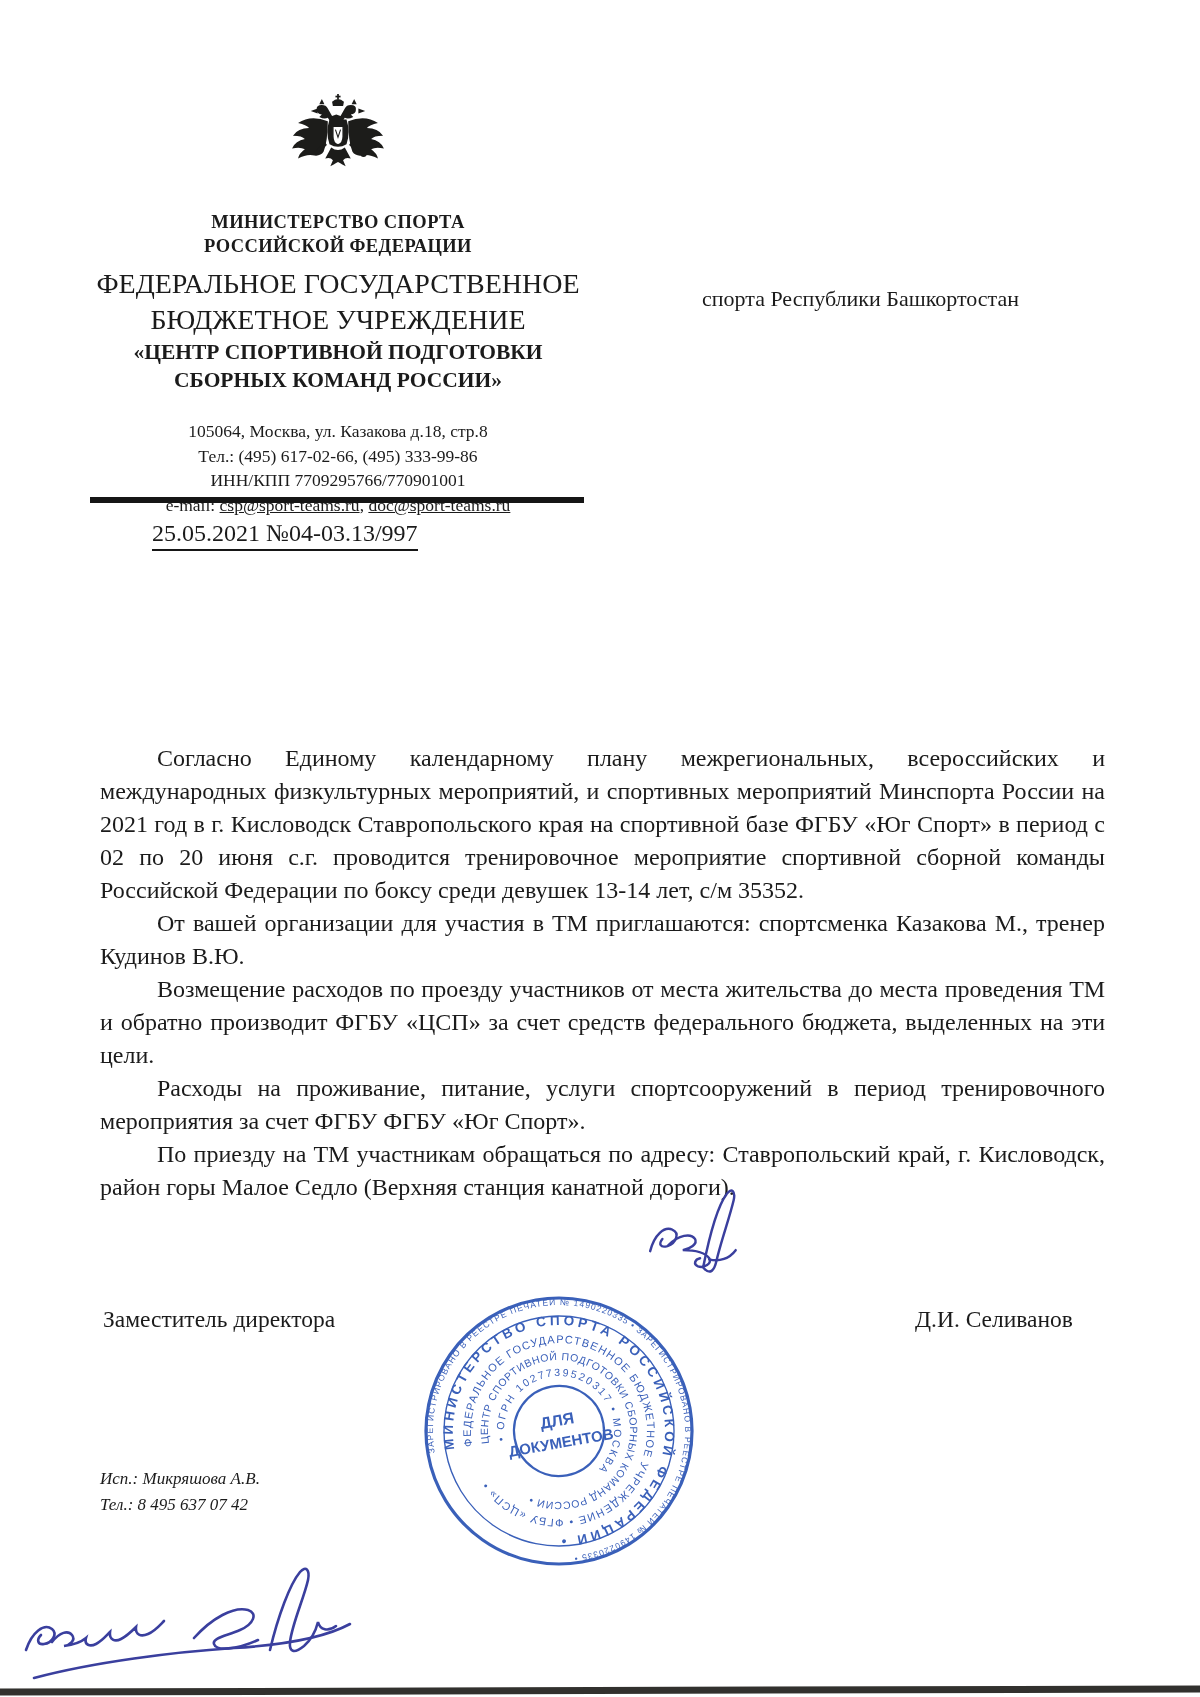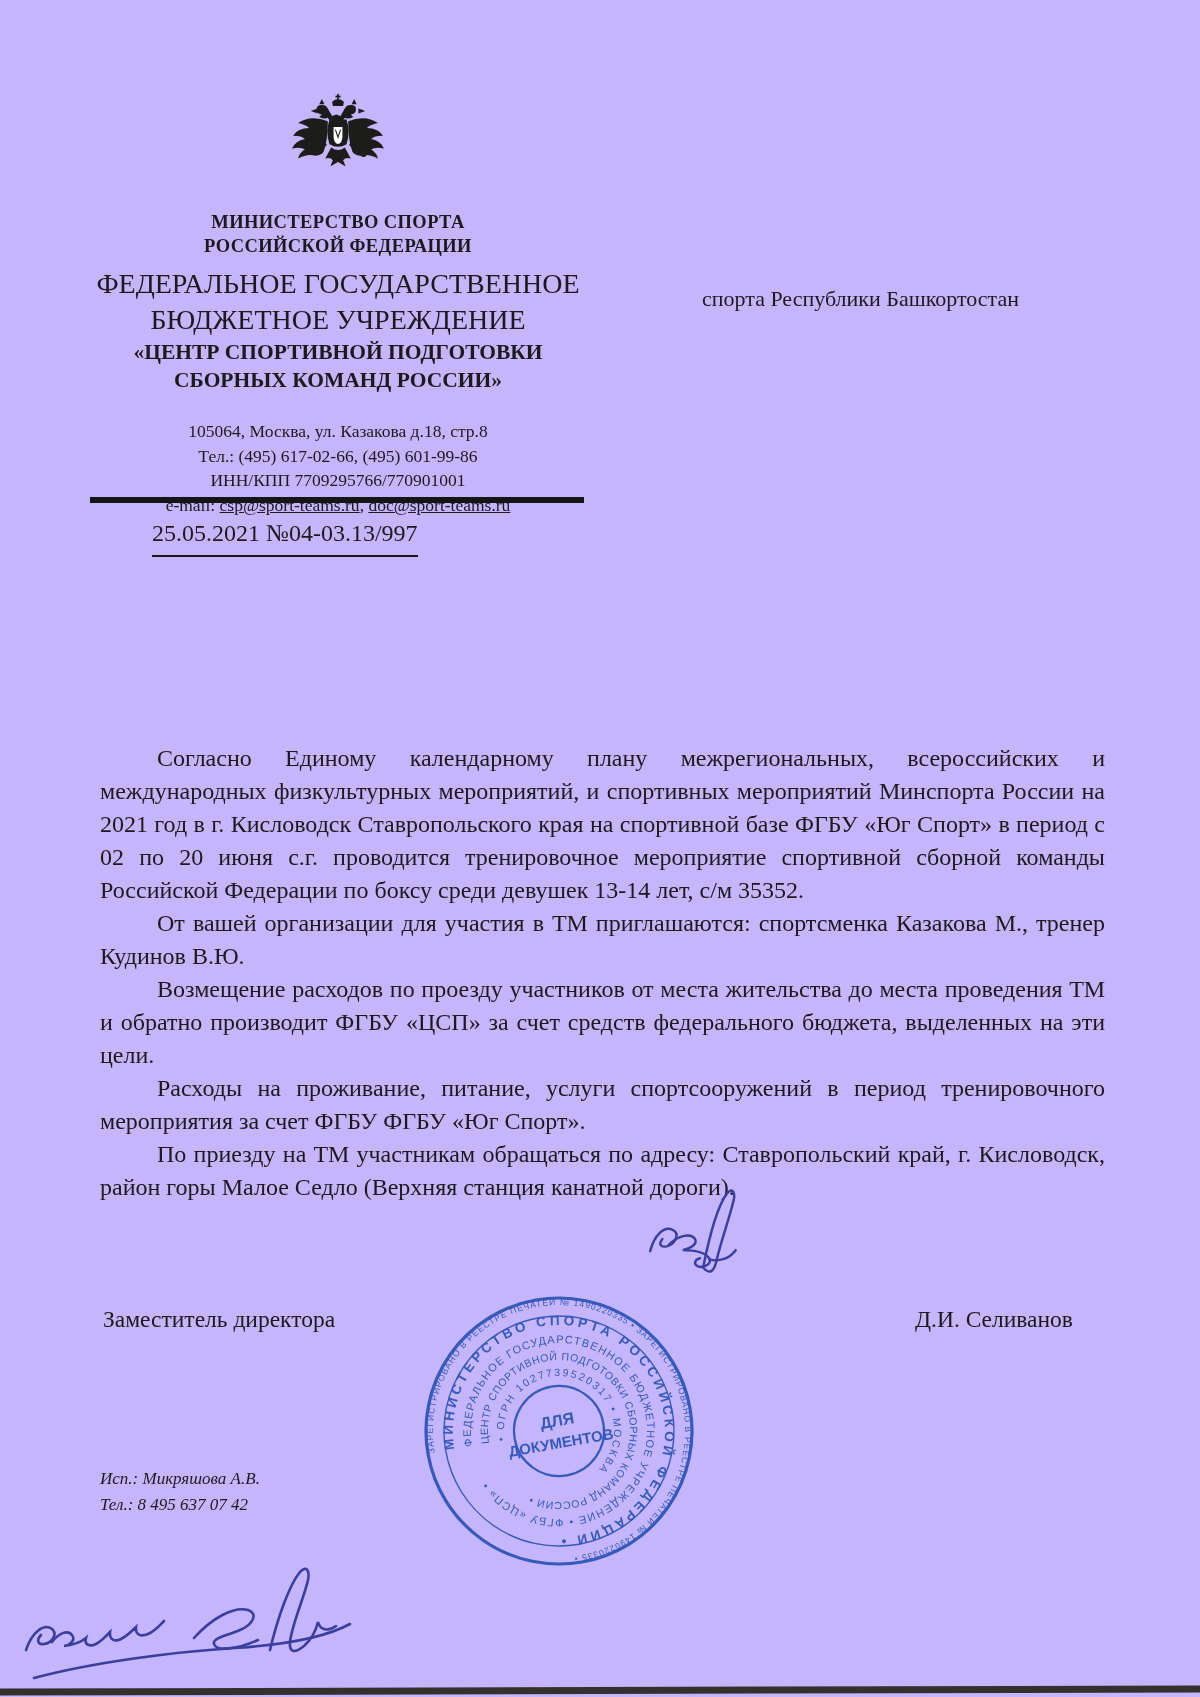--- a/index.html
+++ b/index.html
@@ -1,19 +1,19 @@
 <!DOCTYPE html>
 <html><head>
 <meta charset="utf-8">
 <style>
   * { margin:0; padding:0; box-sizing:border-box; }
   html,body { background:#e9e9e9; }
   .page {
     position:relative; width:1200px; height:1697px; margin:0 auto;
-    background:#c4b5fd; overflow:hidden;
+    background:#ffffff; overflow:hidden;
     font-family:"Liberation Serif", serif; color:#1b1b1b;
   }
   
   .letterhead-left {
     position:absolute; left:88px; top:88px; width:500px; text-align:center;
   }
   .eagle { display:block; margin:0 auto; width:102px; height:114px; }
   .ministry { margin-top:8px; font-weight:bold; font-size:18.5px; line-height:1.3; letter-spacing:.4px; }
   .org-type { margin-top:8px; font-size:28px; line-height:1.3; }
   .org-name { font-weight:bold; font-size:21.5px; line-height:1.3; }
@@ -25,21 +25,21 @@
     text-align:center; font-size:22px; line-height:1.55;
   }
   
   .double-rule {
     position:absolute; left:90px; top:497px; width:494px; height:3px;
     border-top:4px solid #151515; border-bottom:2px solid #151515;
   }
   .refline {
     position:absolute; left:152px; top:520px; font-size:24px;
   }
-  .refline span { border-bottom:2px solid #161616; padding-bottom:9px; }
+  .refline span { border-bottom:2px solid #161616; padding-bottom:3px; }
   
   .body-text {
     position:absolute; left:100px; top:742px; width:1005px;
     font-size:24px; line-height:33px; text-align:justify;
   }
   .body-text p { margin:0; text-indent:57px; }
   
   .sig-title { position:absolute; left:103px; top:1306px; font-size:23.5px; }
   .sig-name  { position:absolute; left:915px; top:1306px; font-size:23.5px; }
   .stamp-wrap { position:absolute; left:416px; top:1288px; width:286px; height:286px; transform:rotate(-10deg); opacity:.92; }
@@ -88,21 +88,21 @@
       <div>ФЕДЕРАЛЬНОЕ ГОСУДАРСТВЕННОЕ</div>
       <div>БЮДЖЕТНОЕ УЧРЕЖДЕНИЕ</div>
     </div>
     <div class="org-name">
       <div>«ЦЕНТР СПОРТИВНОЙ ПОДГОТОВКИ</div>
       <div>СБОРНЫХ КОМАНД РОССИИ»</div>
     </div>
 
     <div class="contacts">
       <div>105064, Москва, ул. Казакова д.18, стр.8</div>
-      <div>Тел.: (495) 617-02-66, (495) 601-99-86</div>
+      <div>Тел.: (495) 617-02-66, (495) 333-99-86</div>
       <div>ИНН/КПП 7709295766/770901001</div>
       <div><span>e-mail: </span><span class="email-link">csp@sport-teams.ru</span><span>, </span><span class="email-link">doc@sport-teams.ru</span></div>
     </div>
   </div>
 
   <div class="recipient">
     <div>спорта Республики Башкортостан</div>
   </div>
 
   <div class="double-rule"></div>

